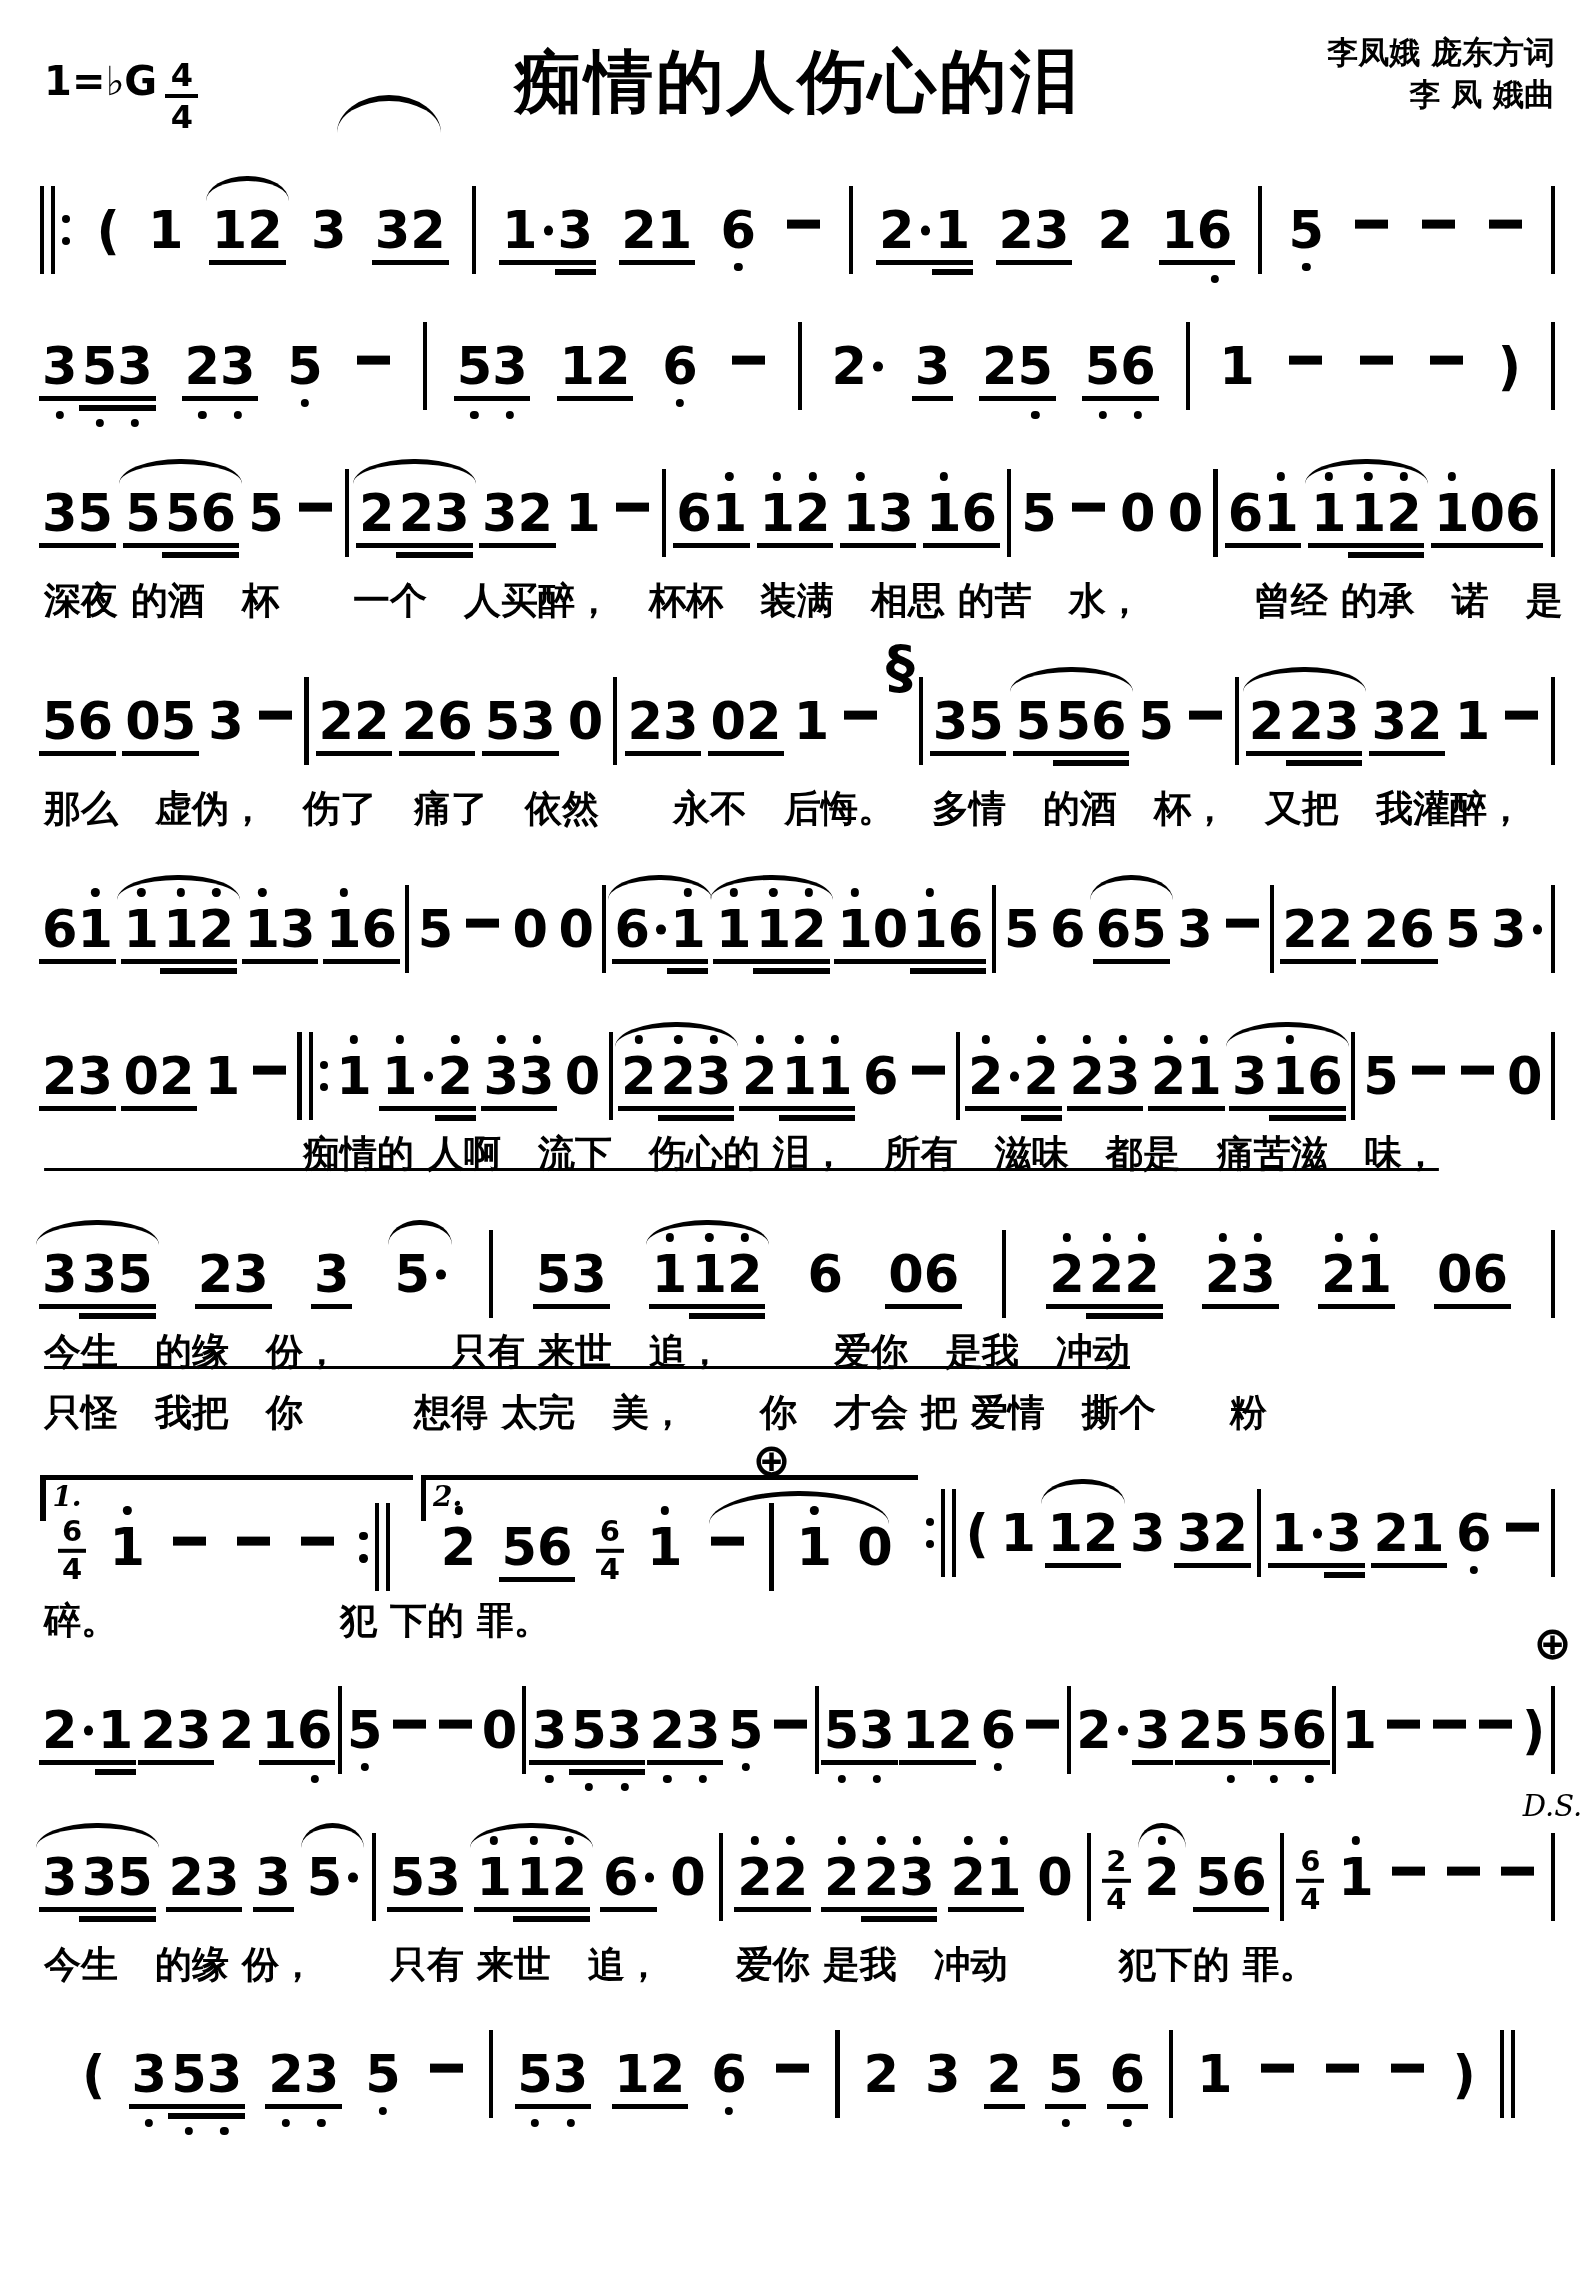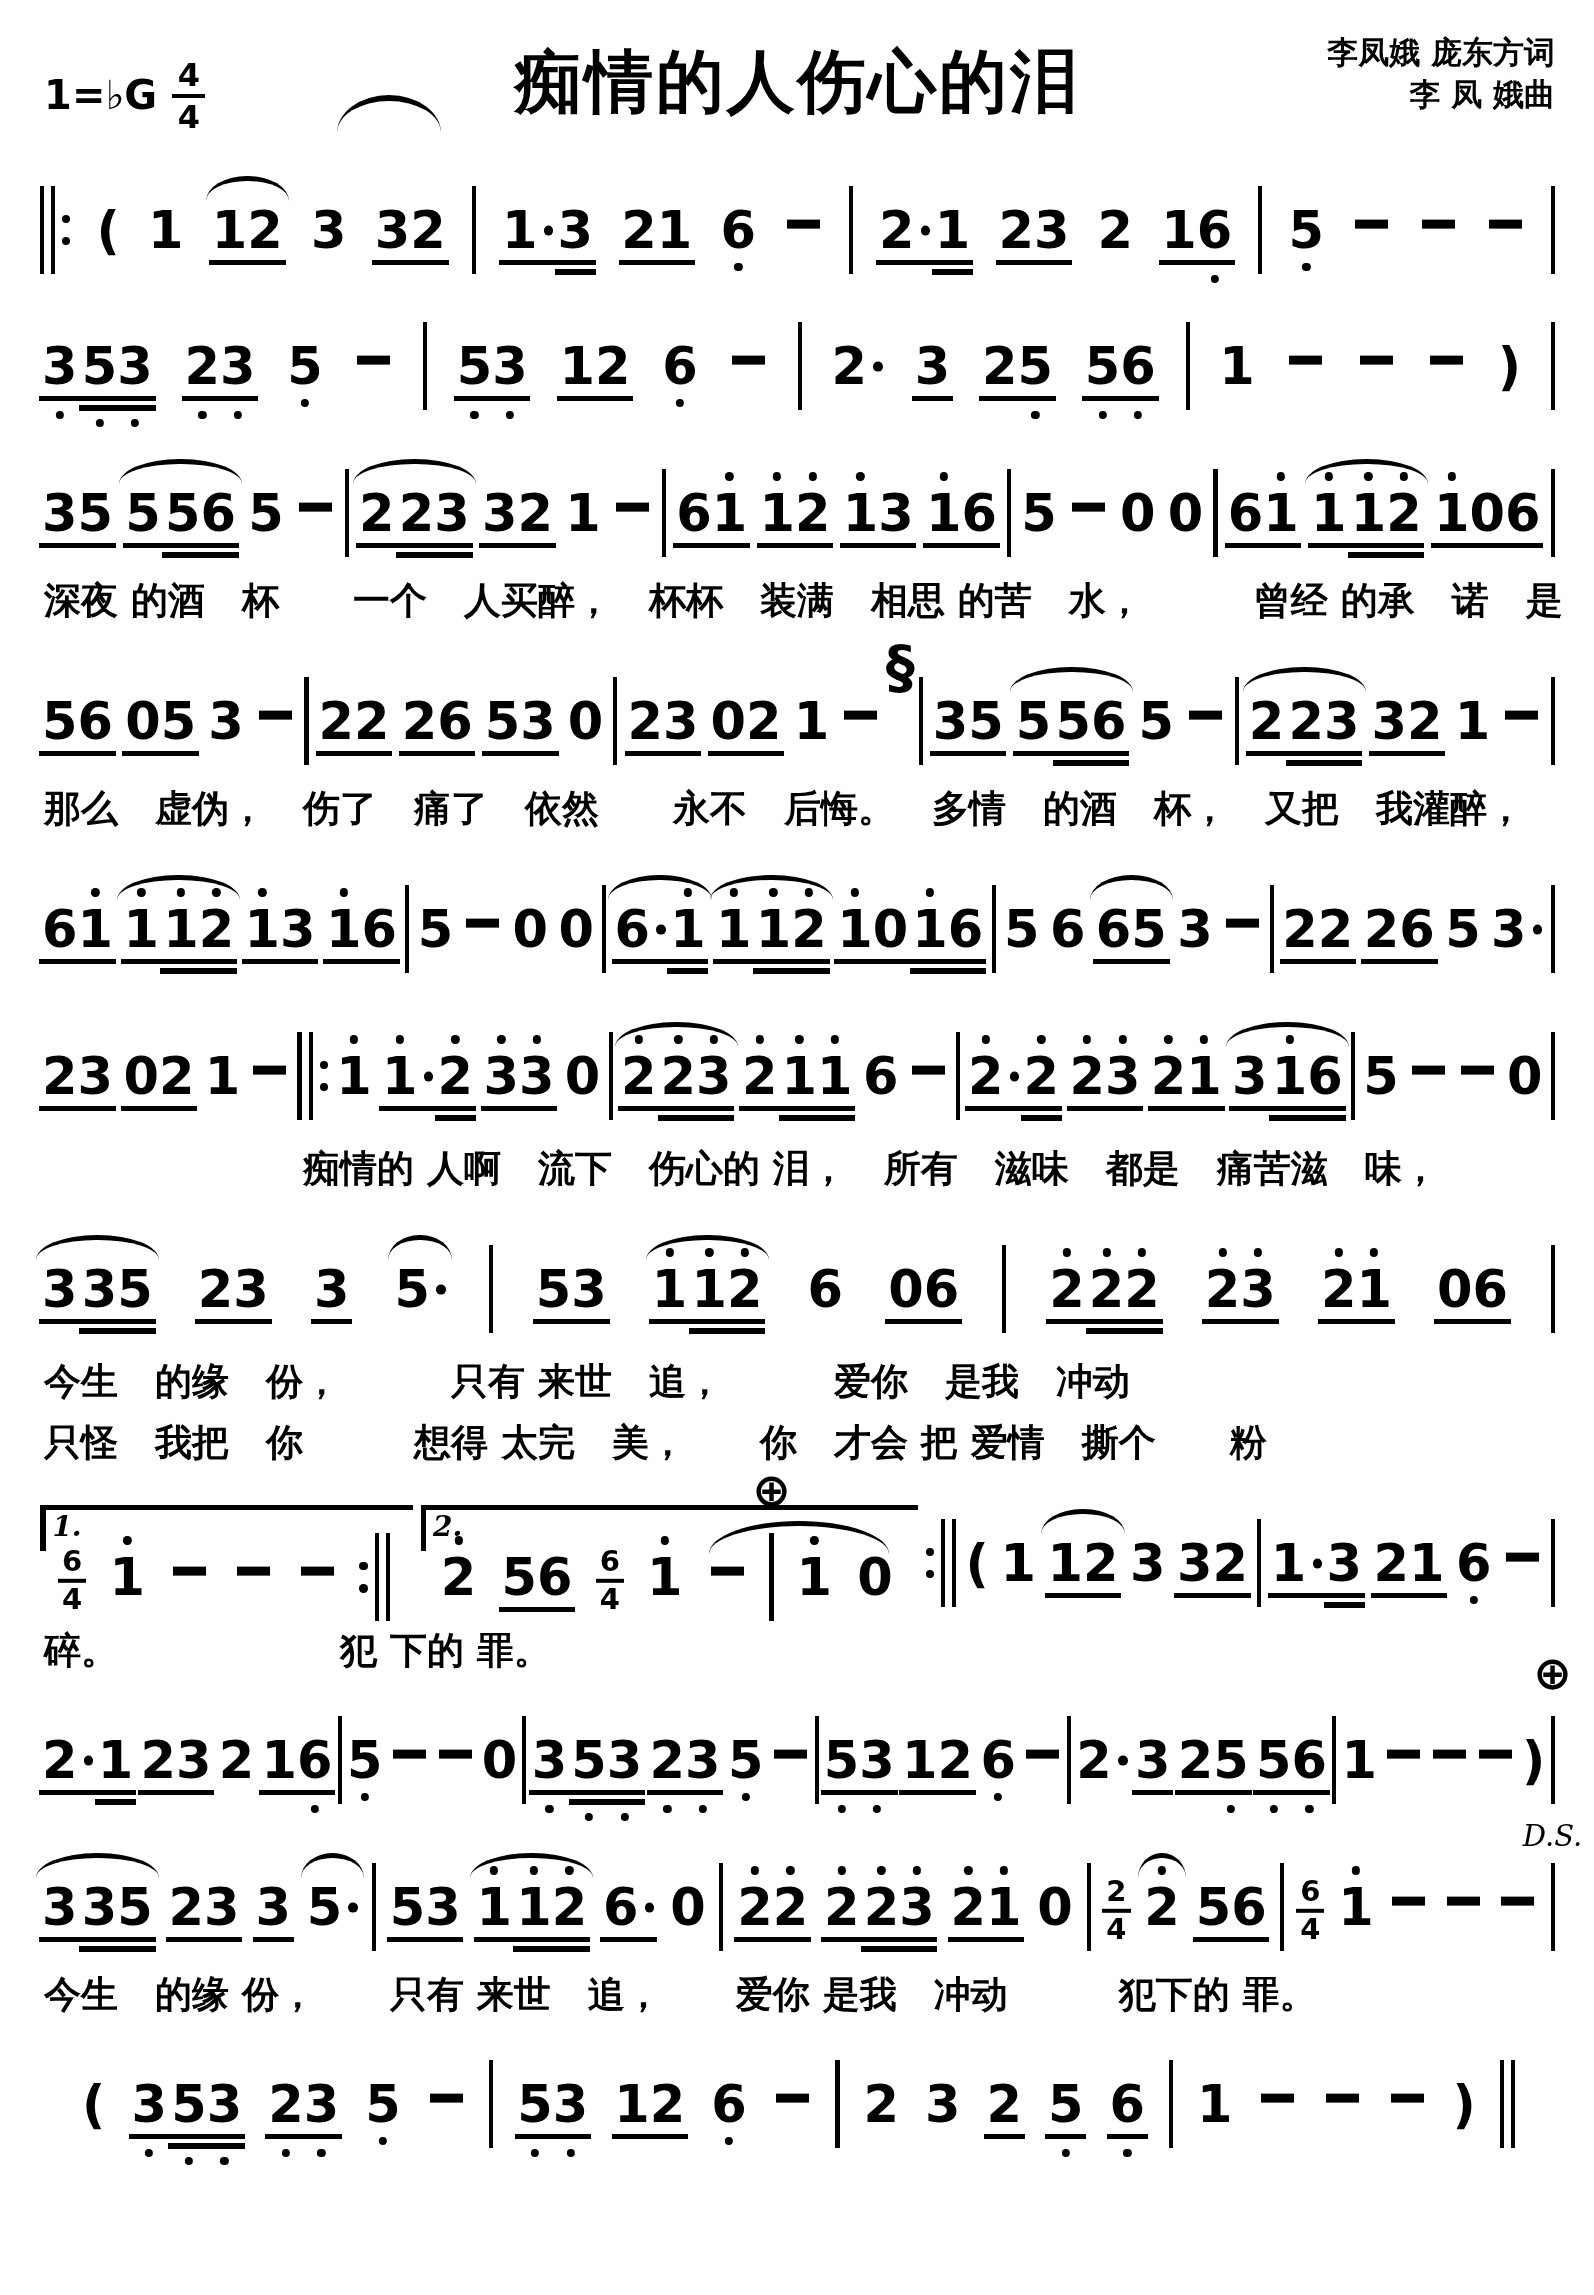--- a/index.html
+++ b/index.html
@@ -1,34 +1,34 @@
 <!DOCTYPE html>
 <html style="font-size:11px"><head>
 <meta charset="utf-8">
 <style>
   html,body{margin:0;padding:0;background:#fff;color:#000;}
   body{width:1595px;height:2295px;font-family:"DejaVu Sans",sans-serif;overflow:hidden;}
   .page{padding:18px 40px 0 40px;position:relative;}
 
   
   .hdr{position:relative;height:128px;}
-  .keysig{position:absolute;left:4.1px;top:40px;font-size:40px;font-weight:bold;display:flex;align-items:center;gap:15px;}
+  .keysig{position:absolute;left:4.1px;top:40px;font-size:40px;font-weight:bold;display:flex;align-items:flex-start;gap:8px;}
   .tsbig{display:inline-flex;flex-direction:column;align-items:center;line-height:1;font-size:32px;font-weight:bold;}
   .tsbig .n{border-bottom:4.8px solid #000;padding:0.7px 5.5px 3.5px;}
   .tsbig .d{padding-top:2.8px;}
   .headarc{position:absolute;left:297px;top:77px;width:104px;height:32px;border-top:6.2px solid #000;border-radius:50% 50% 0 0/100% 100% 0 0;}
   .title{text-align:center;font-size:68px;font-weight:900;letter-spacing:2.8px;padding-top:19.3px;}
   .credits{position:absolute;right:0;top:14px;text-align:right;font-size:31px;font-weight:bold;line-height:1.35;}
 
   
   .sysrow{display:flex;justify-content:space-between;align-items:center;height:104px;margin-top:43px;font-size:51px;font-weight:bold;line-height:1;}
   .sysrow.tight{margin-top:32px;}
   .sysrow.indent{padding:0 40px;}
   .lyr{font-size:37px;font-weight:bold;white-space:pre;margin:11px 0 0 4.1px;}
-  .lyr.second{margin-top:16px;}
+  .lyr.second{margin-top:1px;text-decoration:underline;}
 
   .tok{position:relative;white-space:nowrap;display:flex;align-items:baseline;}
   .seg{position:relative;display:inline-block;padding:0 2.1px;}
   .ul{position:absolute;left:-0.7px;right:-0.7px;height:5.5px;background:#000;}
   .ch{position:relative;display:inline-block;}
   .oda{position:absolute;left:50%;top:-0.30em;transform:translateX(-50%);width:8.3px;height:8.3px;border-radius:50%;background:#000;}
   .odb{position:absolute;left:50%;transform:translateX(-50%);width:8.3px;height:8.3px;border-radius:50%;background:#000;}
   .aug{display:inline-block;width:9.7px;height:9.7px;border-radius:50%;background:#000;margin-left:6.2px;transform:translateY(-12.4px);}
   .ndash{display:inline-block;width:33px;height:9px;background:#000;margin:0 2.8px;transform:translateY(-0.38em);}
   .arc{position:absolute;left:-4.1px;right:-4.1px;top:-0.56em;height:0.40em;border-top:5.5px solid #000;border-radius:50% 50% 0 0/100% 100% 0 0;}

